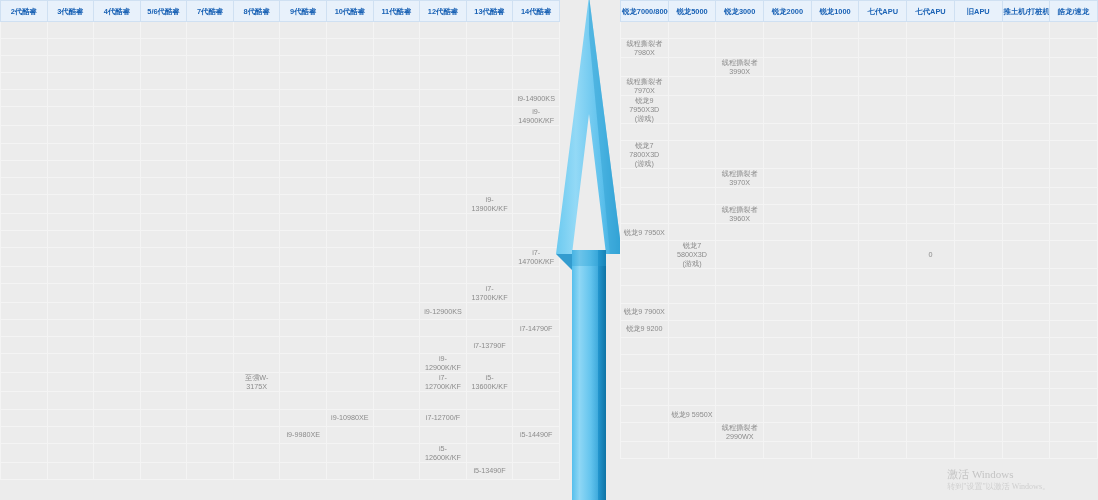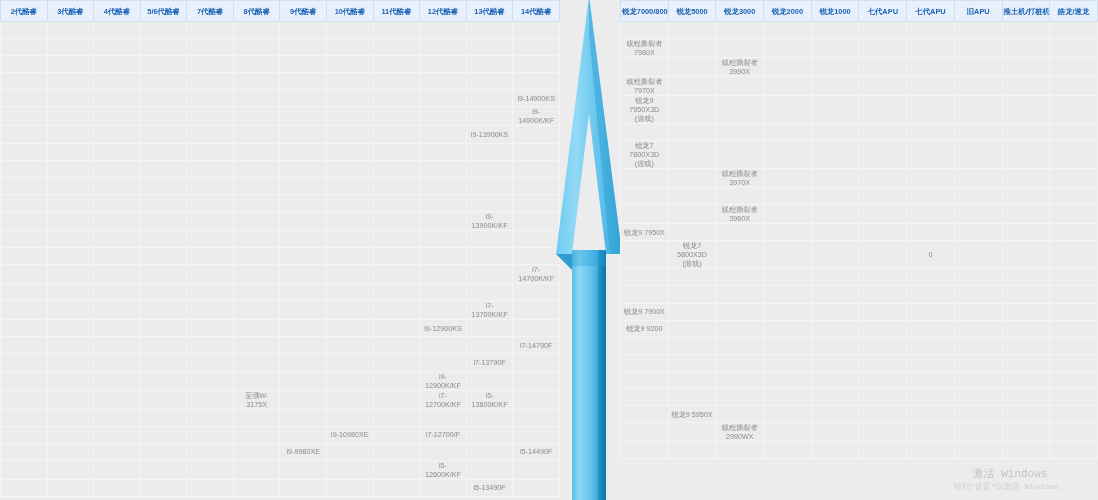--- a/index.html
+++ b/index.html
@@ -2,21 +2,21 @@
 <html><head>
 <meta charset="utf-8">
 <style>
   html,body{margin:0;padding:0;}
   body{
     width:1098px;height:500px;overflow:hidden;
     background:#ececec;
     font-family:"Liberation Sans","DejaVu Sans",sans-serif;
     position:relative;
   }
-  .sheet{position:absolute;left:0;top:0;width:1068px;height:500px;padding-left:16px;}
+  .sheet{position:absolute;left:0;top:0;width:1068px;height:500px;}
 
   
   table.grid{border-collapse:collapse;table-layout:fixed;position:absolute;}
   table.grid td,table.grid th{
     border:1px solid #f4f4f4;
     background:#ececec;
     color:#8b8b8b;
     font-size:7.2px;
     line-height:9px;
     text-align:center;
@@ -46,22 +46,22 @@
   .gap{position:absolute;left:560px;top:0;width:60px;height:500px;background:#ececec;}
   .gap2{position:absolute;left:600px;top:0;width:20px;height:500px;background:#ececec;}
 
   
   .arrow-wrap{position:absolute;left:548px;top:-6px;width:82px;height:512px;}
   .arrow-wrap svg{display:block;}
 
   
   .watermark{
     position:absolute;right:18px;bottom:8px;
-    text-align:center;color:#c9c9c9;
-    font-family:Liberation Mono, monospace;
+    text-align:left;color:#c9c9c9;
+    font-family:Liberation Serif, serif;
     pointer-events:none;user-select:none;
   }
   .watermark .wm-title{font-size:11px;line-height:14px;color:#c4c4c4;}
   .watermark .wm-sub{font-size:8px;line-height:11px;color:#cfcfcf;}
 </style>
 </head>
 <body>
 
 <div class="sheet">
 
@@ -159,34 +159,20 @@
           <td></td>
           <td></td>
           <td></td>
           <td></td>
           <td></td>
           <td></td>
           <td></td>
           <td></td>
           <td></td>
           <td>i9-14900K/KF</td>
-        </tr>
-        <tr>
-          <td></td>
-          <td></td>
-          <td></td>
-          <td></td>
-          <td></td>
-          <td></td>
-          <td></td>
-          <td></td>
-          <td></td>
-          <td></td>
-          <td>i9-13900KS</td>
-          <td></td>
         </tr>
         <tr>
           <td></td>
           <td></td>
           <td></td>
           <td></td>
           <td></td>
           <td></td>
           <td></td>
           <td></td>

